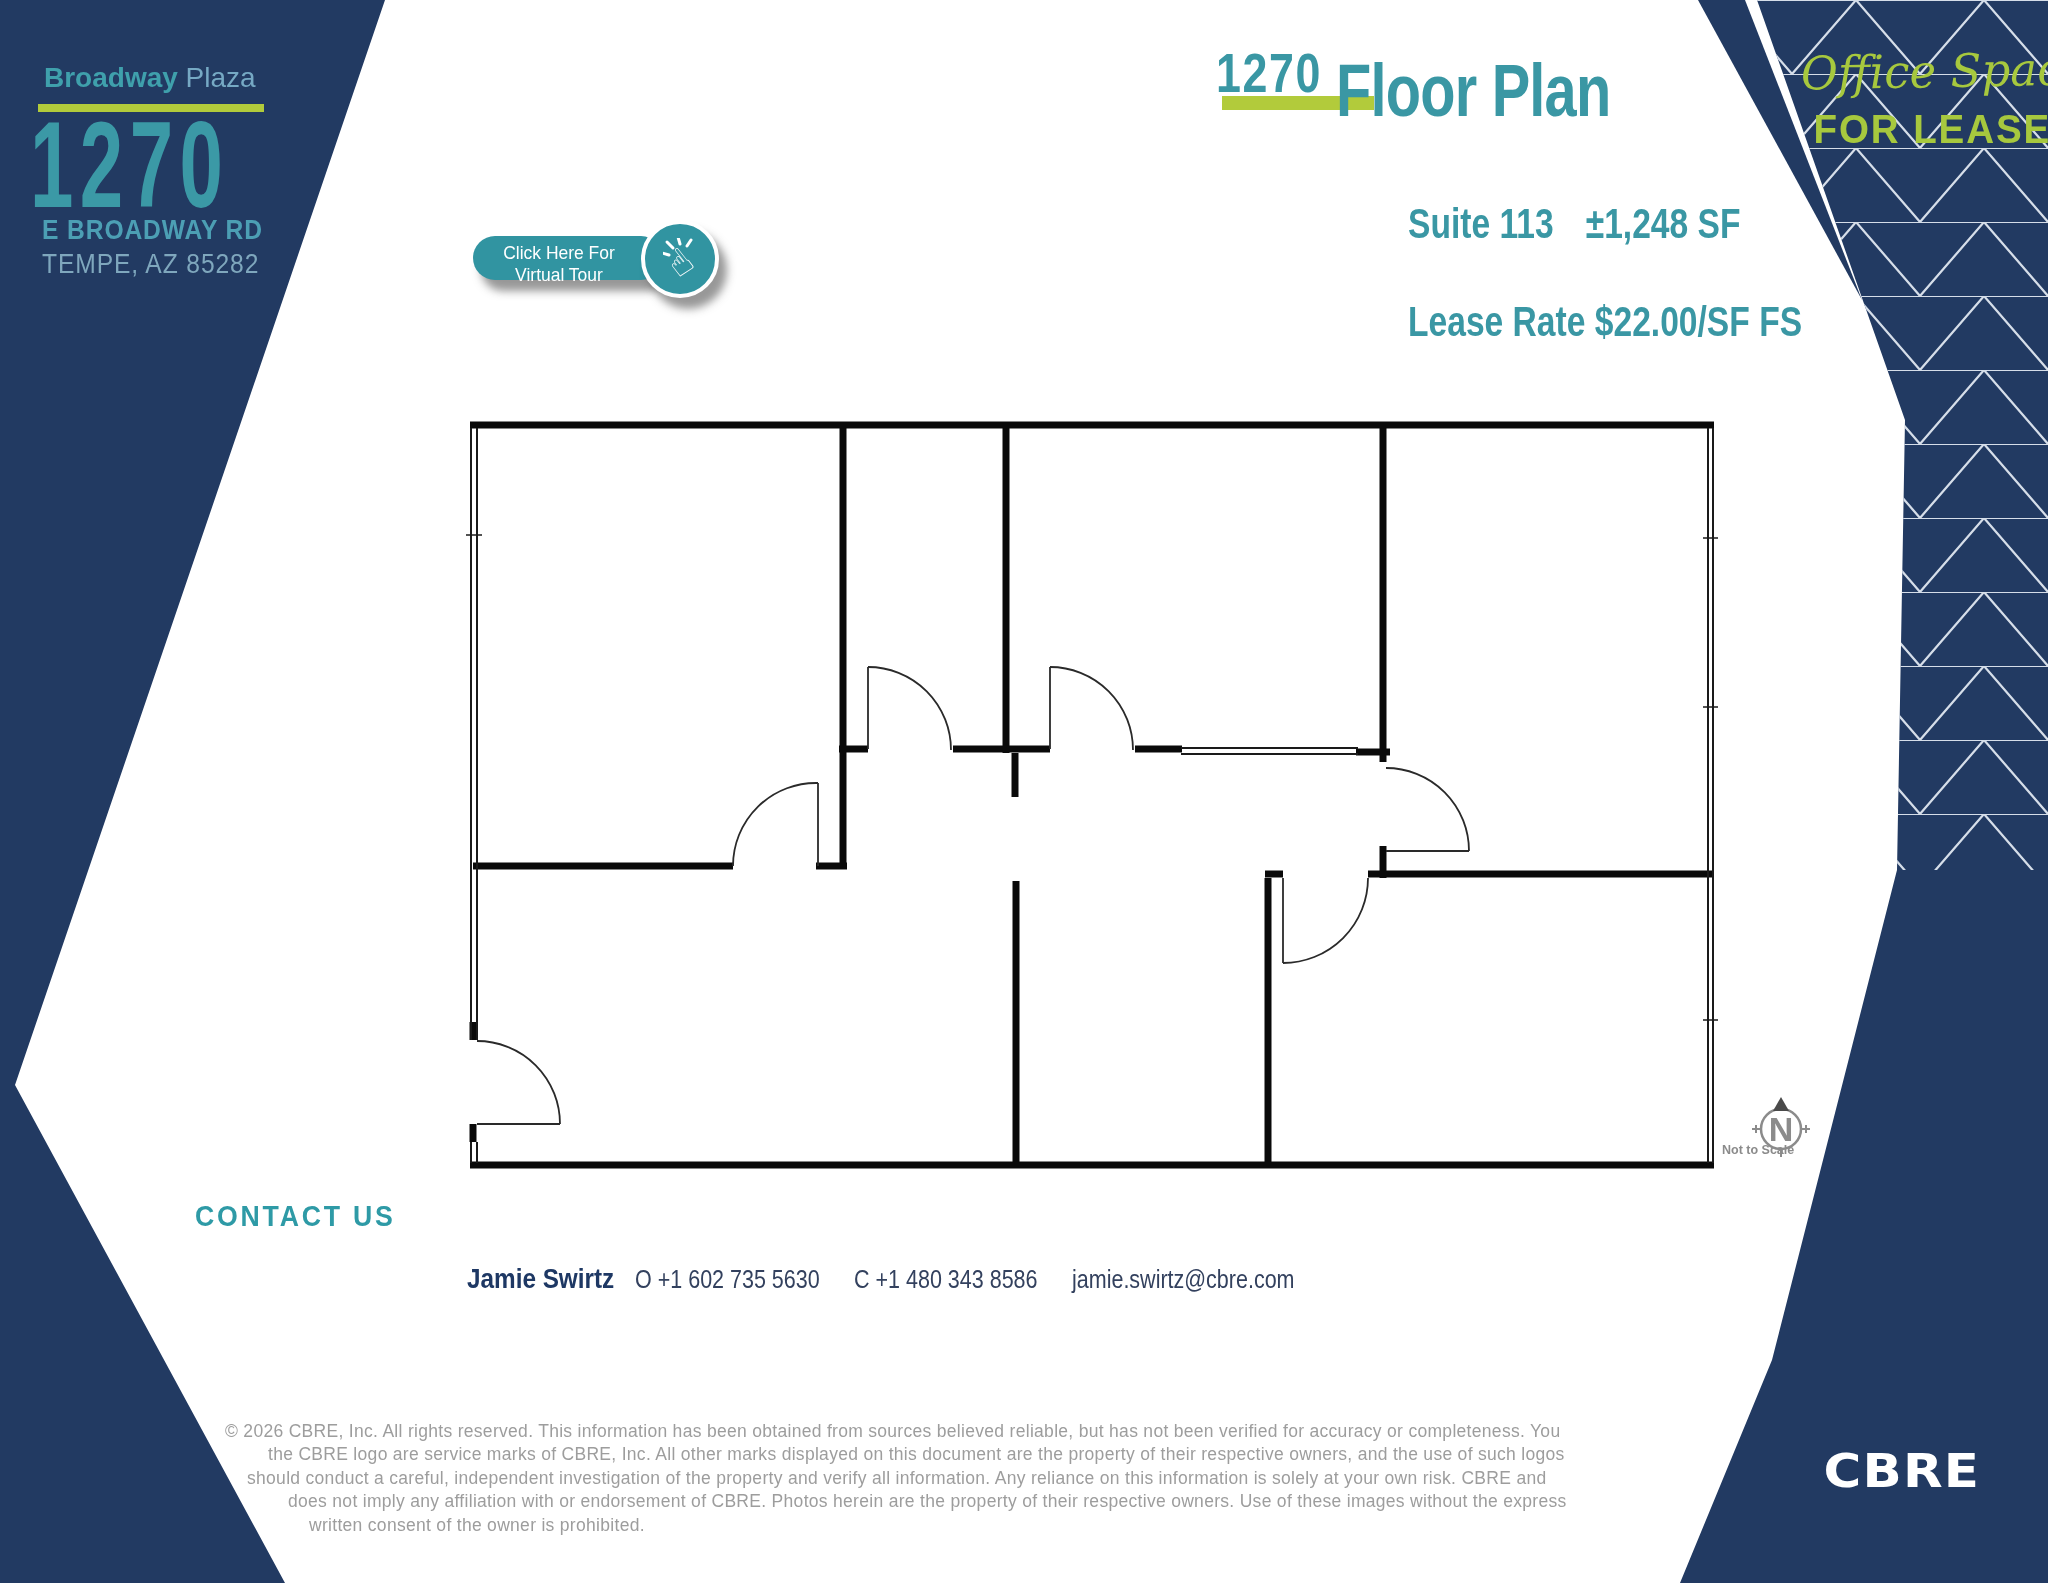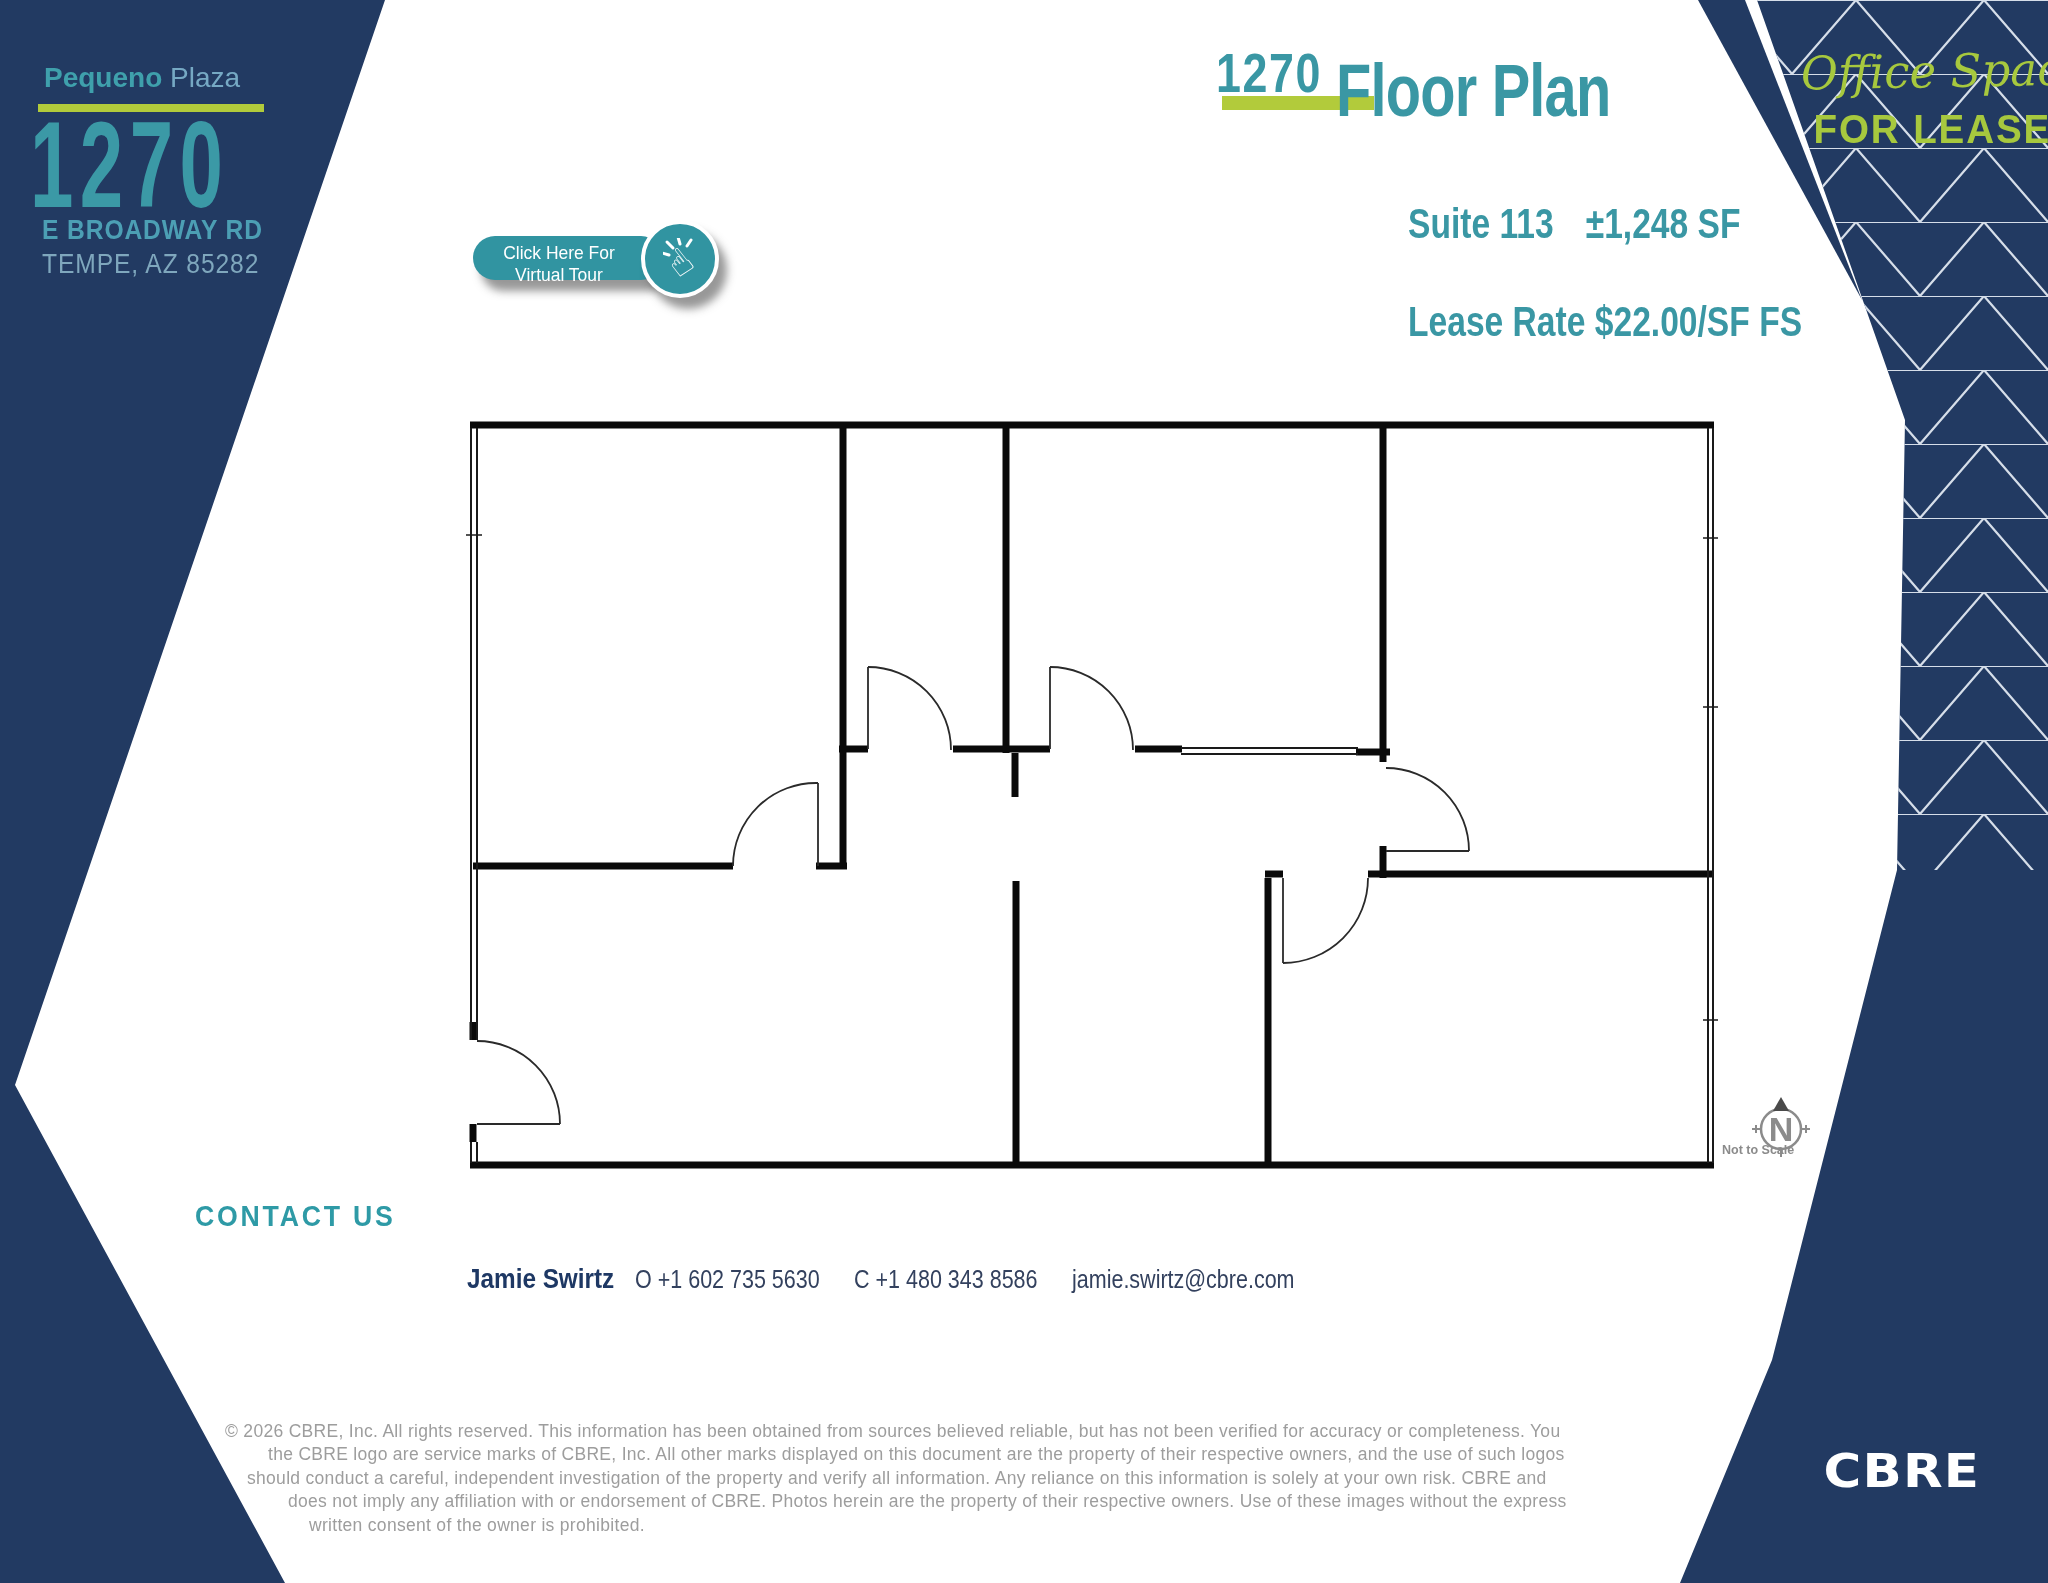--- a/index.html
+++ b/index.html
@@ -69,21 +69,21 @@
     <polygon points="0,0 385,0 15,1085 285,1583 0,1583" fill="#223a62"></polygon>
 
     <polygon points="1757,0 2048,0 2048,1583 1680,1583 1772,1360 1897,870 1905,420" fill="#223a62"></polygon>
 
     <polygon points="1757,0 2048,0 2048,870 1897,870 1905,420" fill="url(#tri)"></polygon>
 
     <polygon points="1698,0 1745,0 1862,300" fill="#223a62"></polygon>
   </svg>
 
   <div class="abs bp-line">
-    <span class="bp-bold">Pequeno</span>
+    <span class="bp-bold">Broadway</span>
     <span class="bp-light">Plaza</span>
   </div>
   <div class="abs bp-bar"></div>
   <div class="abs bp-num cond">1270</div>
   <div class="abs bp-street cond">E BROADWAY RD</div>
   <div class="abs bp-city cond">TEMPE, AZ 85282</div>
 
   <div class="abs t-prefix cond">1270</div>
   <div class="abs t-bar"></div>
   <div class="abs t-main cond">Floor Plan</div>

